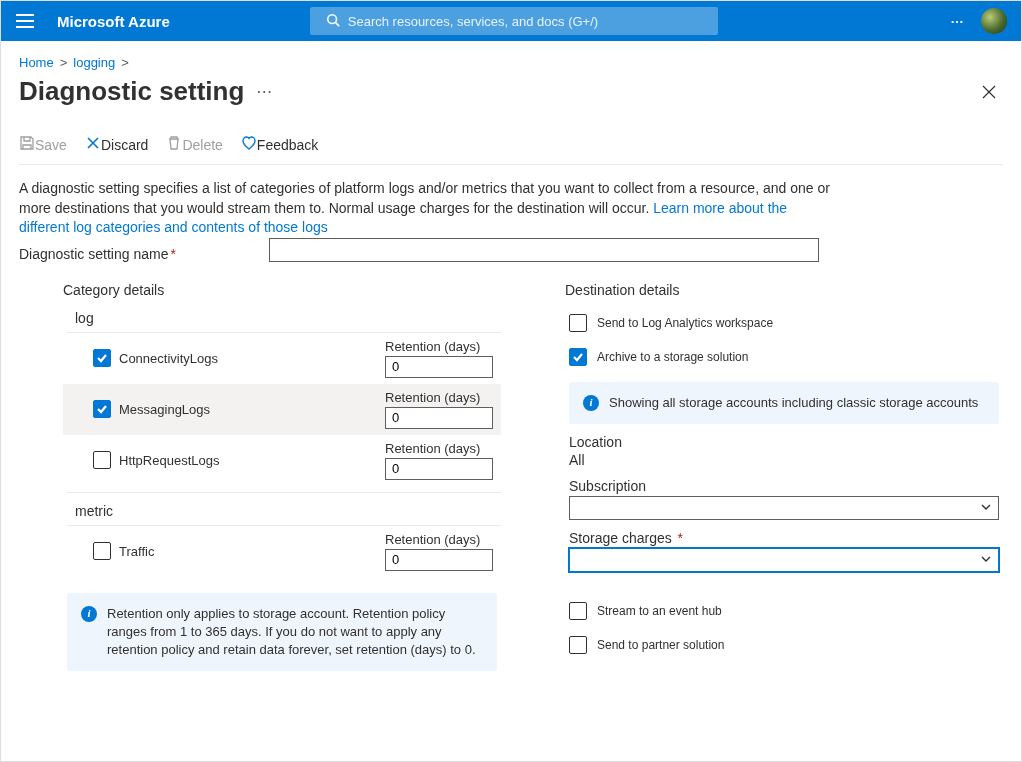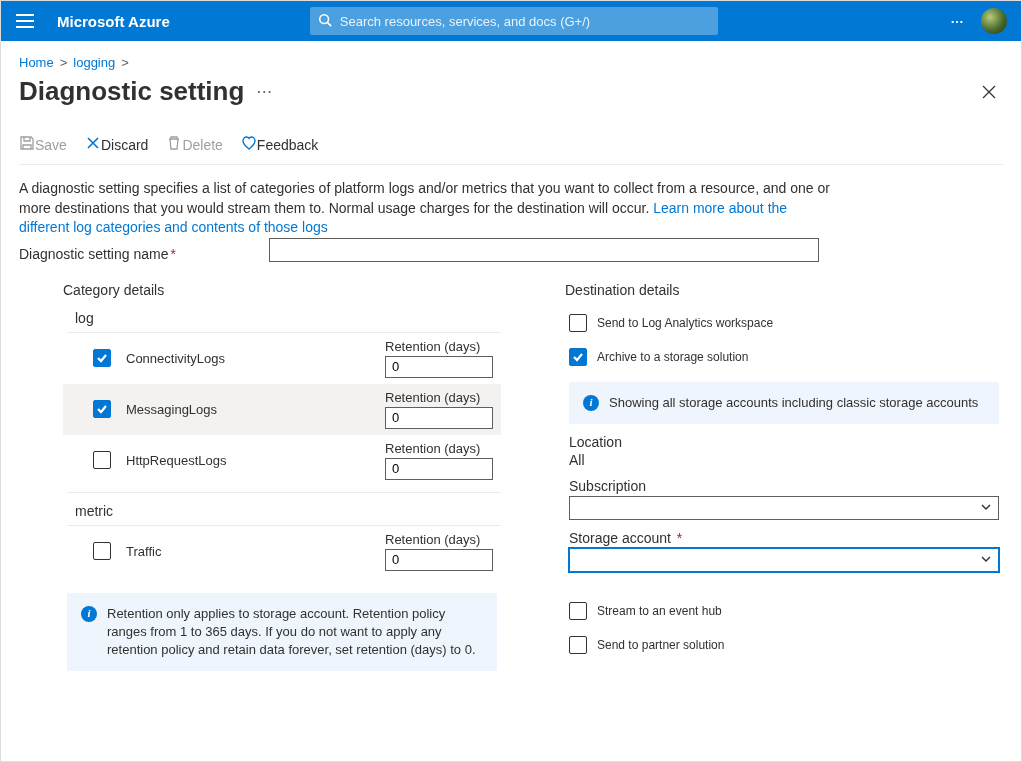--- a/index.html
+++ b/index.html
@@ -4,21 +4,21 @@
 <style>
   * { box-sizing: border-box; }
   html, body { margin:0; padding:0; font-family: "Segoe UI", Arial, sans-serif; font-size:13px; color:#323130; }
   body { width:1022px; height:762px; overflow:hidden; background:#fff; border:1px solid #ddd; }
 
   
   .topbar { height:40px; background:#0078d4; color:#fff; display:flex; align-items:center; padding:0 8px; }
   .hamburger { width:32px; height:32px; display:flex; align-items:center; justify-content:center; cursor:pointer;}
   .hamburger svg { stroke:#fff; }
   .brand { font-size:15px; font-weight:600; margin-left:16px; }
-  .searchwrap { flex:0 0 408px; margin-left:140px; height:28px; background:#4ca0e0; border-radius:2px; display:flex; align-items:center; padding:0 8px; color:#fff; }
+  .searchwrap { flex:0 0 408px; margin-left:140px; height:28px; background:#4ca0e0; border-radius:2px; display:flex; align-items:center; padding:0 16px; color:#fff; }
   .searchwrap svg { flex-shrink:0; }
   .searchinput { flex:1; background:transparent; border:none; outline:none; color:#fff; font-size:13px; margin-left:6px;}
   .searchinput::placeholder { color:#e8f3fb; }
   .top-spacer { flex:1; }
   .dots { width:34px; display:flex; align-items:center; justify-content:center; color:#fff; cursor:pointer; letter-spacing:2px; font-weight:600;}
   .avatar { width:26px; height:26px; border-radius:50%; background: radial-gradient(circle at 35% 35%, #b8cc7a, #4b6a2d 55%, #203614); margin:0 6px; }
 
   
   .page { padding:14px 18px 0 18px; height:756px; overflow:auto; }
   .breadcrumb { font-size:13px; display:flex; align-items:center; gap:6px; }
@@ -46,21 +46,21 @@
   .text-input { width:550px; height:24px; border:1px solid #605e5c; padding:2px 6px; font-size:13px;}
 
   .columns { display:flex; margin-top:20px; gap:20px;}
   .col { flex:1; min-width:0;margin-left:44px;}
   .section-title { font-size:14px; margin-bottom:12px;}
   .group-label { font-size:14px; font-weight:400; margin:10px 0 4px 12px;}
   .hr { border:none; border-top:1px solid #edebe9; margin:6px 0 0 4px;}
 
   .cat-row { display:flex; align-items:center; padding:6px 8px 6px 30px;}
   .cat-row.selected { background:#f3f2f1;}
-  .cat-row .left { flex:1; display:flex; align-items:center; gap:15px;}
+  .cat-row .left { flex:1; display:flex; align-items:center; gap:8px;}
   .cat-row .right { width:108px; margin-left:auto; }
   .ret-label { font-size:13px; color:#323130; margin-bottom:2px;}
   .ret-input { width:108px; height:22px; border:1px solid #605e5c; padding:1px 6px; font-size:13px;}
 
   .cb { width:18px; height:18px; border:1px solid #323130; border-radius:2px; display:inline-flex; align-items:center; justify-content:center; background:#fff; cursor:pointer; flex-shrink:0;}
   .cb.checked { background:#0078d4; border-color:#0078d4;}
   .cb.checked svg { stroke:#fff; }
   .cb svg { display:none; }
   .cb.checked svg { display:block; }
 
@@ -267,21 +267,21 @@
       <div class="sub-field">
         <div>Subscription</div>
         <div class="select sub-value">
           <span class="chev-down"><svg viewBox="0 0 12 12" fill="none" stroke="#323130" stroke-width="1.4">
                 <path d="M2 4l4 4 4-4"></path>
               </svg></span>
         </div>
       </div>
 
       <div class="sub-field">
-        <div><span>Storage account</span><span class="req"> *</span></div>
+        <div><span>Storage charges</span><span class="req"> *</span></div>
         <div class="select invalid sub-value">
           <span class="chev-down"><svg viewBox="0 0 12 12" fill="none" stroke="#323130" stroke-width="1.4">
                 <path d="M2 4l4 4 4-4"></path>
               </svg></span>
         </div>
       </div>
 
       <div class="dest-row" style="margin-top:30px;">
         <span class="cb"></span>
         <span>Stream to an event hub</span>

